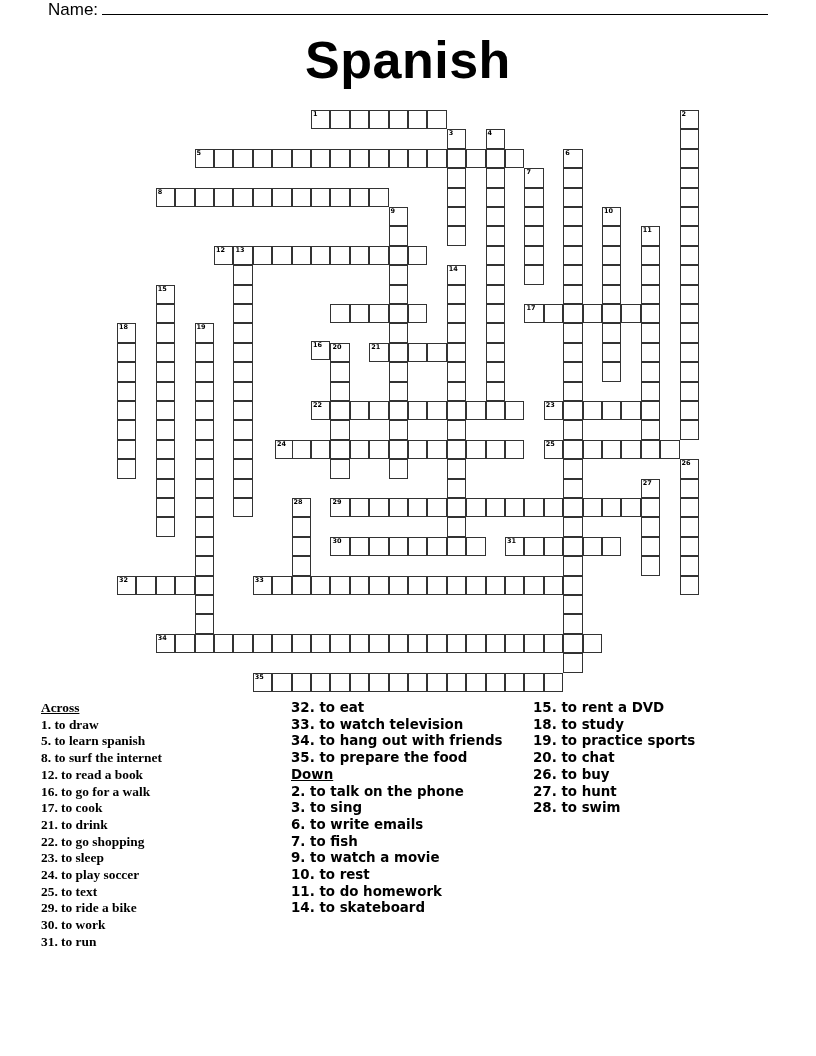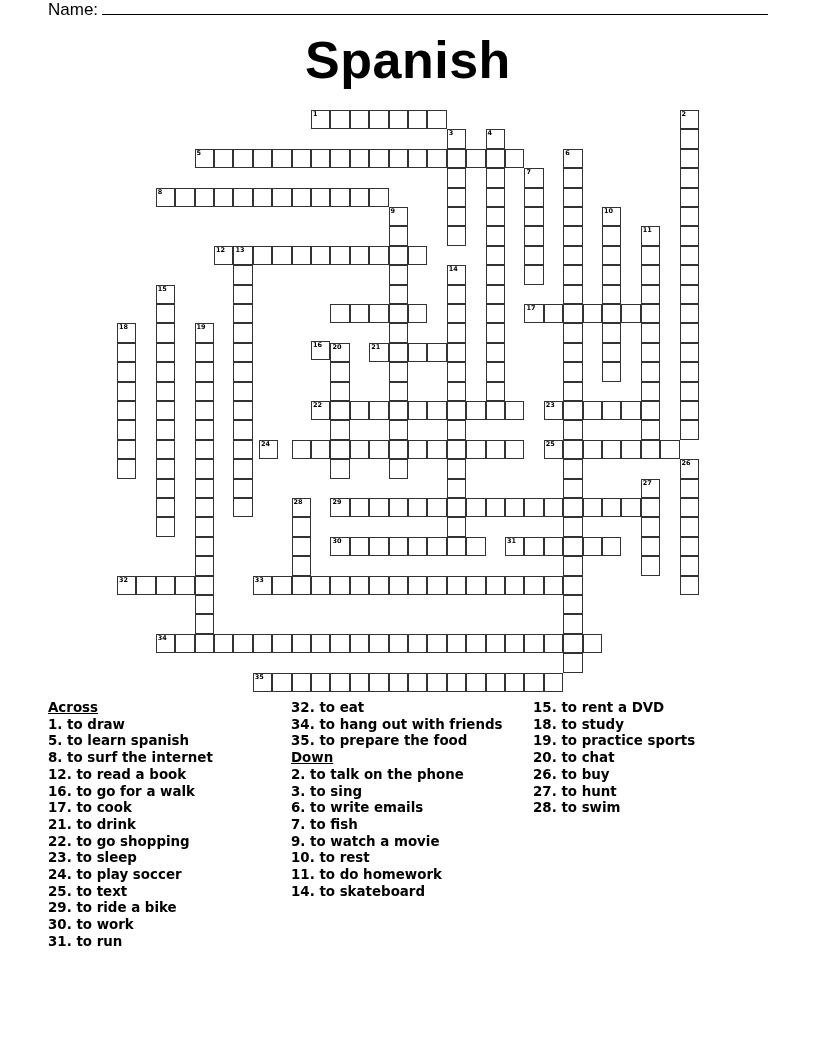--- a/index.html
+++ b/index.html
@@ -5,21 +5,21 @@
   html, body { margin: 0; padding: 0; background: #fff; }
   body { width: 816px; height: 1056px; position: relative; overflow: hidden; font-family: "Liberation Sans", sans-serif; color: #000; }
   .name-line { position: absolute; left: 48px; top: 0px; font-size: 17px; white-space: nowrap; }
   .name-line .rule { display: inline-block; width: 666px; border-bottom: 1px solid #000; height: 14px; vertical-align: baseline; margin-left: 4px; }
   .title { position: absolute; left: 0; width: 816px; top: 30px; text-align: center; font-size: 52px; font-weight: bold; letter-spacing: 0.5px; }
   .grid { position: absolute; left: 0; top: 0; width: 816px; height: 700px; }
   .cell { position: absolute; width: 19.4px; height: 19.4px; box-sizing: border-box; border: 1px solid #333; background: #fff; }
   .cell .num { position: absolute; left: 1px; top: 0px; font-size: 6.5px; font-weight: bold; line-height: 7px; font-family: "DejaVu Sans", sans-serif; }
   .clues { position: absolute; top: 700px; font-size: 13.4px; font-weight: bold; line-height: 16.7px; font-family: "DejaVu Sans", sans-serif; }
   .clues .hdr { text-decoration: underline; }
-  .col1 { left: 48px; } .col2 { left: 291px; } .col3 { left: 533px; }
+  .col1 { left: 41px; font-family: Liberation Serif, serif; } .col2 { left: 291px; } .col3 { left: 533px; }
 </style>
 </head>
 <body>
 
 <div class="name-line">
   <span>Name:</span><span class="rule"></span>
 </div>
 
 <div class="title">Spanish</div>
 
@@ -119,21 +119,21 @@
     <div class="cell" style="left: 485.6px; top: 401px;"></div>
     <div class="cell" style="left: 505px; top: 401px;"></div>
     <div class="cell" style="left: 543.8px; top: 401px;">
       <span class="num">23</span>
     </div>
     <div class="cell" style="left: 563.2px; top: 401px;"></div>
     <div class="cell" style="left: 582.6px; top: 401px;"></div>
     <div class="cell" style="left: 602px; top: 401px;"></div>
     <div class="cell" style="left: 621.4px; top: 401px;"></div>
     <div class="cell" style="left: 640.8px; top: 401px;"></div>
-    <div class="cell" style="left: 259px; top: 439.8px;">
+    <div class="cell" style="left: 275px; top: 439.8px;">
       <span class="num">24</span>
     </div>
     <div class="cell" style="left: 291.6px; top: 439.8px;"></div>
     <div class="cell" style="left: 311px; top: 439.8px;"></div>
     <div class="cell" style="left: 330.4px; top: 439.8px;"></div>
     <div class="cell" style="left: 349.8px; top: 439.8px;"></div>
     <div class="cell" style="left: 369.2px; top: 439.8px;"></div>
     <div class="cell" style="left: 388.6px; top: 439.8px;"></div>
     <div class="cell" style="left: 408px; top: 439.8px;"></div>
     <div class="cell" style="left: 427.4px; top: 439.8px;"></div>
@@ -471,20 +471,21 @@
       <div>24. to play soccer</div>
       <div>25. to text</div>
       <div>29. to ride a bike</div>
       <div>30. to work</div>
       <div>31. to run</div>
     </div>
 </div>
 <div class="clues col2">
   <div id="c2a">
       <div>32. to eat</div>
+      <div>33. to watch television</div>
       <div>34. to hang out with friends</div>
       <div>35. to prepare the food</div>
     </div>
   <div class="hdr">Down</div>
   <div id="c2d">
       <div>2. to talk on the phone</div>
       <div>3. to sing</div>
       <div>6. to write emails</div>
       <div>7. to fish</div>
       <div>9. to watch a movie</div>

